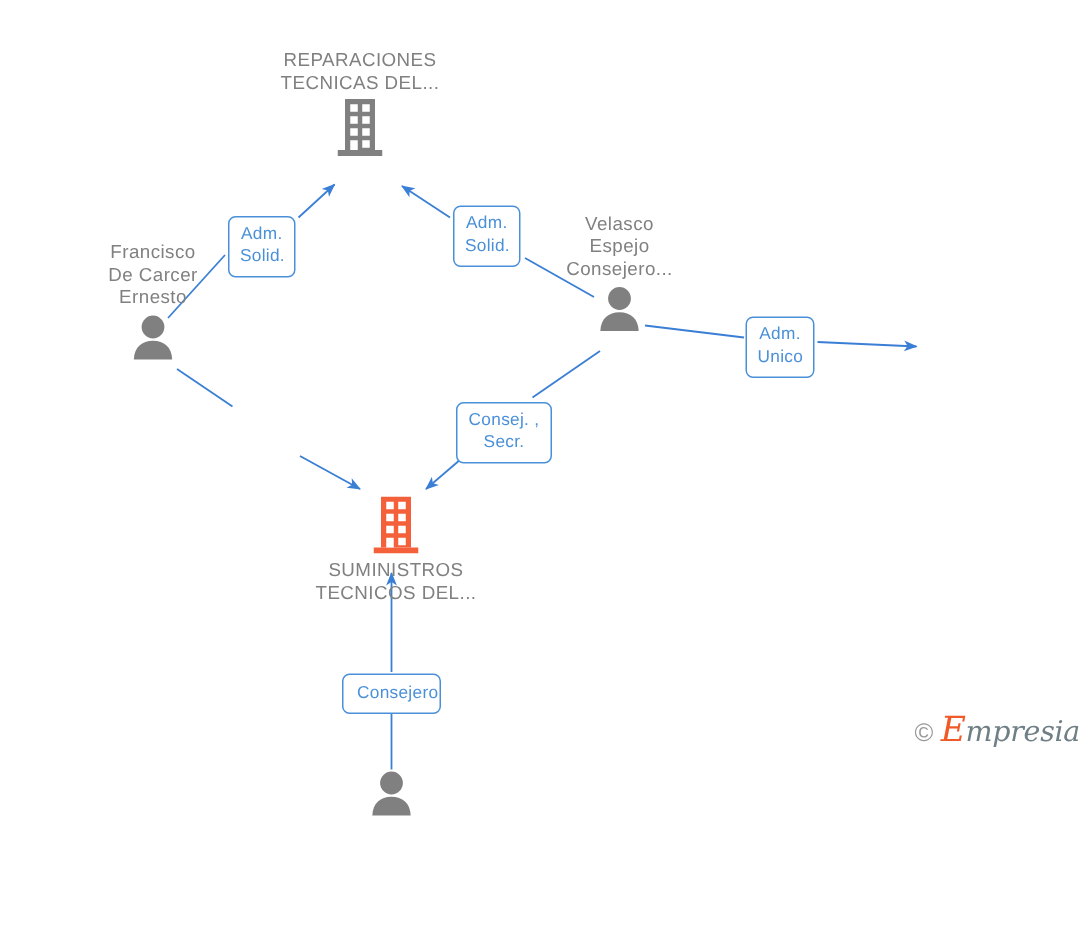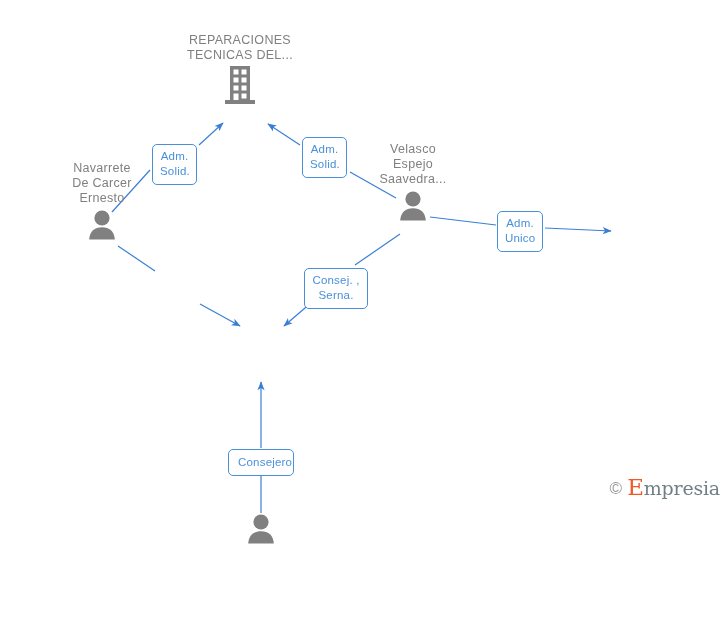--- a/index.html
+++ b/index.html
@@ -92,20 +92,21 @@
     gap: 5px;
     user-select: none;
   }
   #watermark .copy-mark {
     color: #9a9a9a;
     font-size: 17px;
     line-height: 17px;
   }
   #watermark .brand {
     font-family: "DejaVu Serif", serif;
+    font-style: italic;
     font-size: 19px;
     line-height: 19px;
     color: #6f7f86;
     letter-spacing: -0.2px;
   }
   #watermark .brand .brand-initial {
     color: #ef5a28;
     font-size: 23px;
   }
 </style>
@@ -167,44 +168,64 @@
         <rect x="16.5" y="11.5" width="5" height="5"></rect>
         <rect x="8.5" y="19.5" width="5" height="5"></rect>
         <rect x="16.5" y="19.5" width="5" height="5"></rect>
         <rect x="8.5" y="27.5" width="5" height="6.5"></rect>
         <rect x="16.5" y="27.5" width="5" height="5"></rect>
       </g>
     </svg>
   </div>
 
   <div class="node" style="left:47px; top:161px; width:110px;">
-    <div class="node-label above">Navarrete
+    <div class="node-label above">Francisco
 De Carcer
 Ernesto</div>
     <svg class="person-icon" width="32" height="32" viewBox="0 0 32 32">
       <g fill="#808080">
         <circle cx="16" cy="9" r="7.6"></circle>
         <path d="M16,18.2 C8.6,18.2 3.6,22.4 3.2,30.6 L28.8,30.6 C28.4,22.4 23.4,18.2 16,18.2 Z"></path>
       </g>
     </svg>
   </div>
 
   <div class="node" style="left:358px; top:142px; width:110px;">
     <div class="node-label above">Velasco
 Espejo
-Saavedra...</div>
+Consejero...</div>
     <svg class="person-icon" width="32" height="32" viewBox="0 0 32 32">
       <g fill="#808080">
         <circle cx="16" cy="9" r="7.6"></circle>
         <path d="M16,18.2 C8.6,18.2 3.6,22.4 3.2,30.6 L28.8,30.6 C28.4,22.4 23.4,18.2 16,18.2 Z"></path>
       </g>
     </svg>
   </div>
 
 
+  <div class="node" style="left:199px; top:331px; width:130px;">
+    <svg class="building-icon" width="30" height="38" viewBox="0 0 30 38">
+      <g fill="#f4603a">
+        <rect x="5" y="0" width="20" height="34"></rect>
+        <rect x="0" y="34" width="30" height="4"></rect>
+      </g>
+      <g fill="#ffffff">
+        <rect x="8.5" y="3.5" width="5" height="5"></rect>
+        <rect x="16.5" y="3.5" width="5" height="5"></rect>
+        <rect x="8.5" y="11.5" width="5" height="5"></rect>
+        <rect x="16.5" y="11.5" width="5" height="5"></rect>
+        <rect x="8.5" y="19.5" width="5" height="5"></rect>
+        <rect x="16.5" y="19.5" width="5" height="5"></rect>
+        <rect x="8.5" y="27.5" width="5" height="6.5"></rect>
+        <rect x="16.5" y="27.5" width="5" height="5"></rect>
+      </g>
+    </svg>
+    <div class="node-label below">SUMINISTROS
+TECNICOS DEL...</div>
+  </div>
 
   <div class="node" style="left:206px; top:513px; width:110px;">
     <svg class="person-icon" width="32" height="32" viewBox="0 0 32 32">
       <g fill="#808080">
         <circle cx="16" cy="9" r="7.6"></circle>
         <path d="M16,18.2 C8.6,18.2 3.6,22.4 3.2,30.6 L28.8,30.6 C28.4,22.4 23.4,18.2 16,18.2 Z"></path>
       </g>
     </svg>
   </div>
 
@@ -212,21 +233,21 @@
 Solid.</div>
 
   <div class="rel-box" style="left:302px; top:137px; width:45px;">Adm.
 Solid.</div>
 
   <div class="rel-box" style="left:497px; top:211px; width:46px;">Adm.
 Unico</div>
 
 
   <div class="rel-box" style="left:304px; top:268px; width:64px;">Consej. ,
-Serna.</div>
+Secr.</div>
 
   <div class="rel-box single-line" style="left:228px; top:449px; width:66px;">Consejero</div>
 
   <div id="watermark">
     <span class="copy-mark">©</span>
     <span class="brand"><span class="brand-initial">E</span><span>mpresia</span></span>
   </div>
 
 </div>
 

